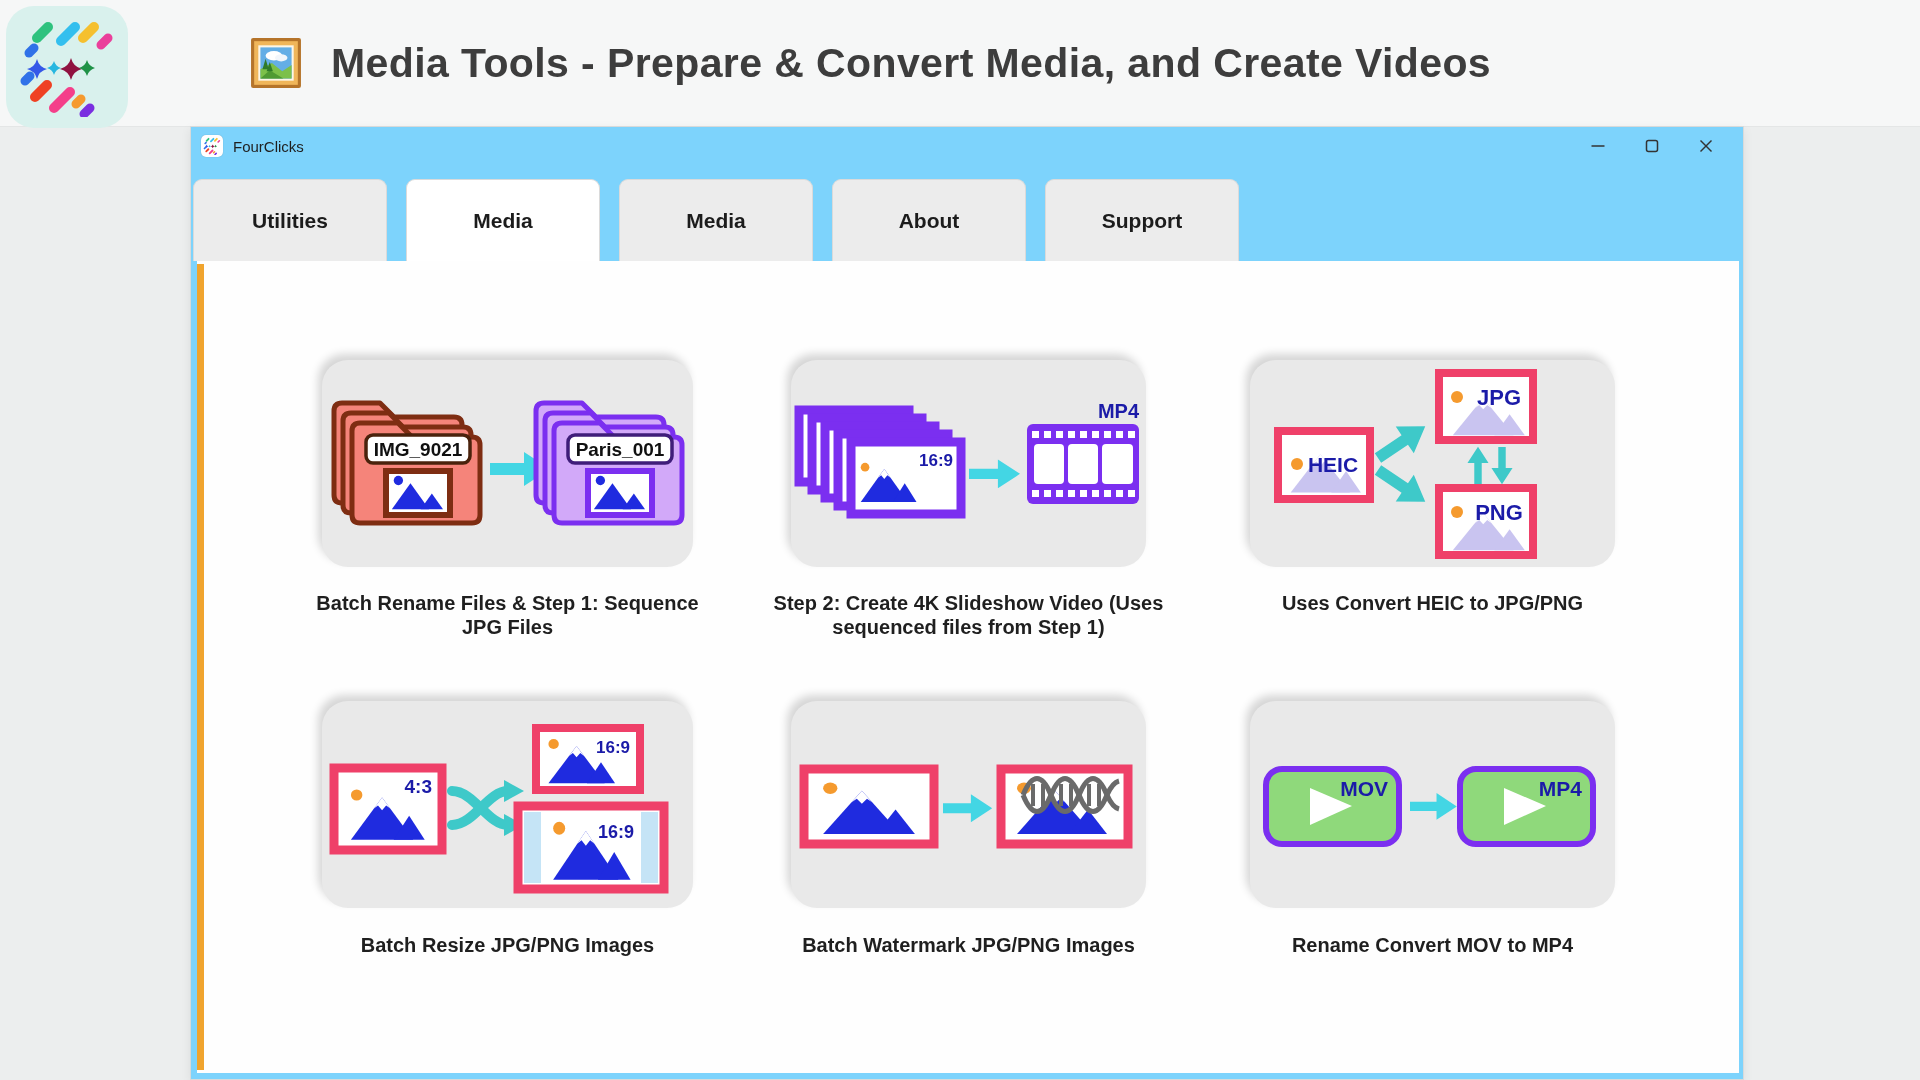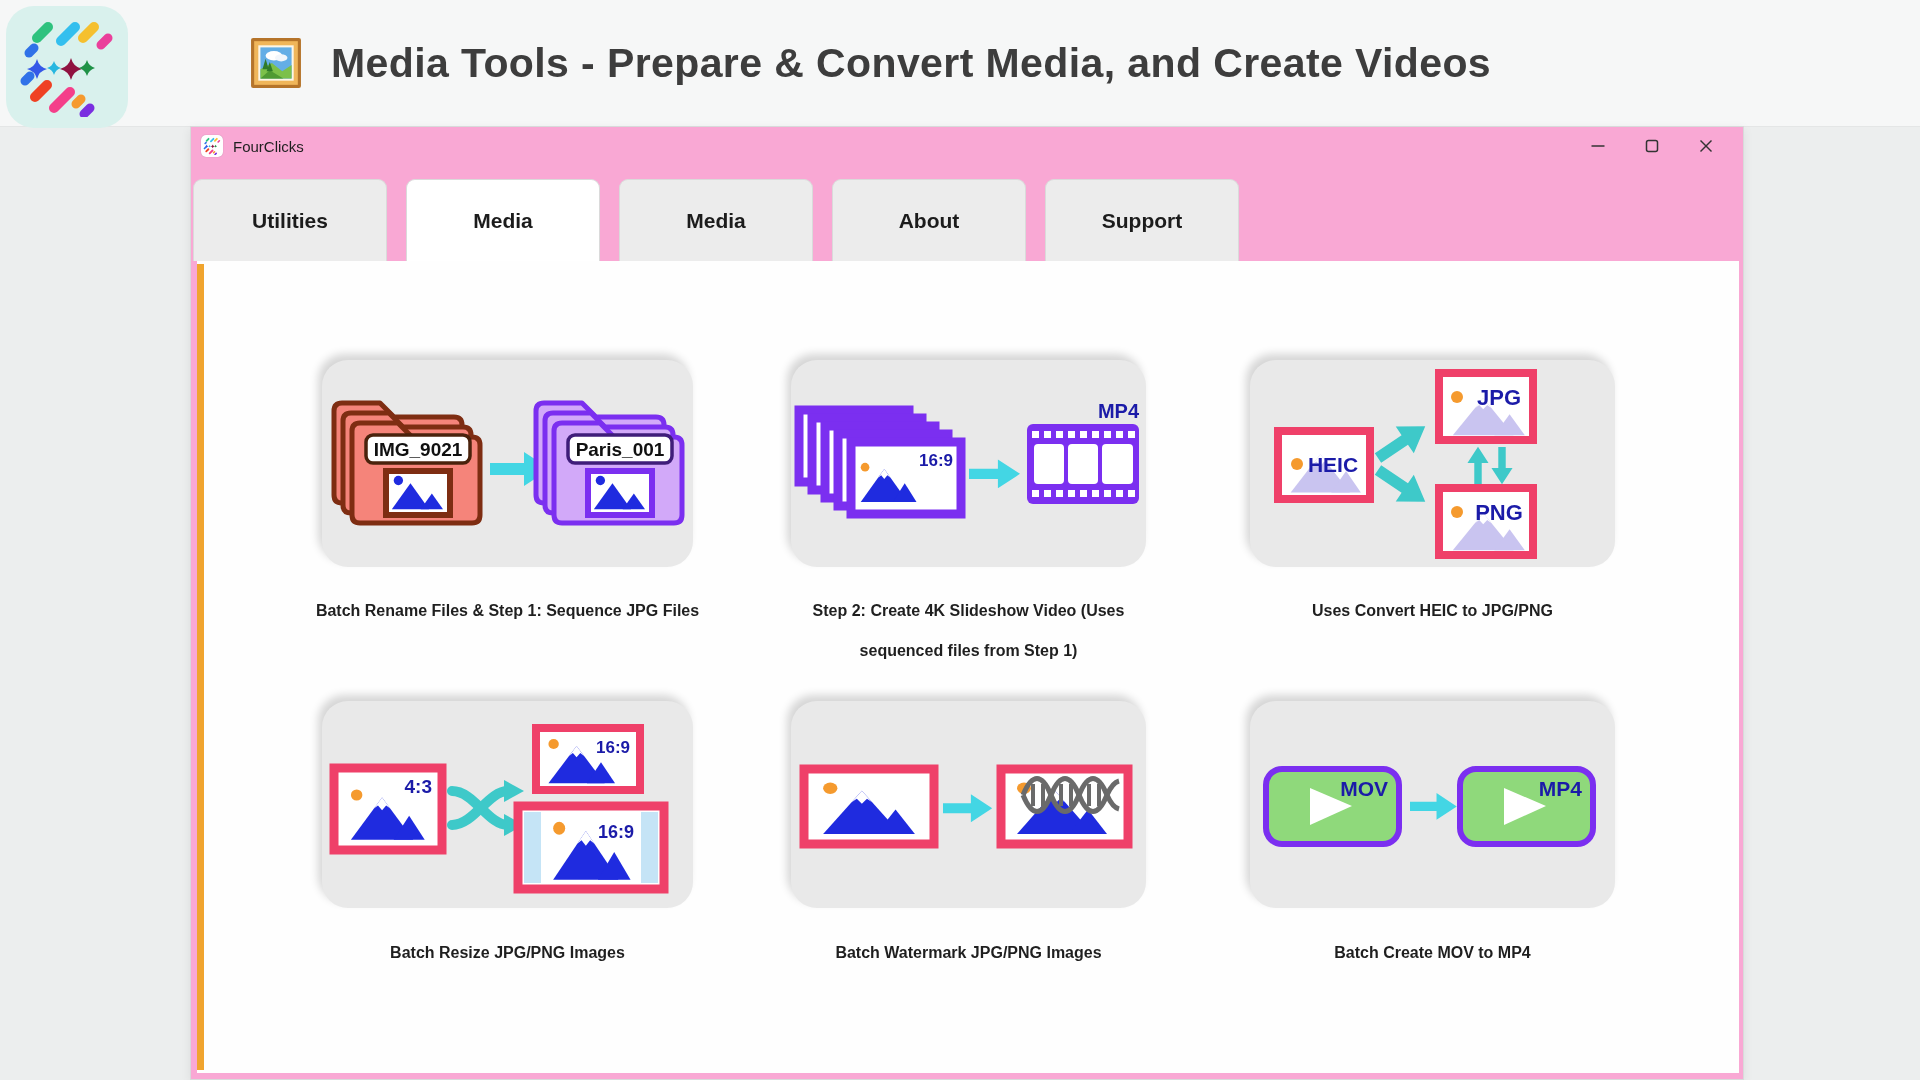--- a/index.html
+++ b/index.html
@@ -6,36 +6,36 @@
   body{
     width:1920px;height:1080px;position:relative;overflow:hidden;
     background:#eceeee;font-family:"Liberation Sans",sans-serif;
   }
   
   .topband{position:absolute;left:0;top:0;width:1920px;height:126px;background:#f6f7f7;border-bottom:1px solid #e4e6e6;}
   .app-logo{position:absolute;left:6px;top:6px;width:122px;height:122px;border-radius:28px;background:#d9f1ed;display:flex;align-items:center;justify-content:center;}
   .header-row{position:absolute;left:250px;top:30px;height:66px;display:flex;align-items:center;gap:29px;}
   .header-title{font-size:41px;font-weight:600;color:#3d3d3d;letter-spacing:.4px;white-space:nowrap;}
   
-  .window{position:absolute;left:190px;top:126px;width:1554px;height:954px;background:#f9a8d4;border:1px solid #d8dada;box-sizing:border-box;box-shadow:0 3px 10px rgba(0,0,0,.07);}
+  .window{position:absolute;left:190px;top:126px;width:1554px;height:954px;background:#7dd3fc;border:1px solid #d8dada;box-sizing:border-box;box-shadow:0 3px 10px rgba(0,0,0,.07);}
   .titlebar{position:absolute;left:0;top:0;right:0;height:38px;display:flex;align-items:center;padding-left:10px;}
   .titlebar-icon{width:22px;height:22px;border-radius:5px;background:#ffffff;display:flex;align-items:center;justify-content:center;box-shadow:0 0 1px rgba(0,0,0,.3);}
   .titlebar-text{font-size:15px;color:#1f1f1f;margin-left:10px;}
   .win-controls{position:absolute;right:10px;top:0;height:38px;display:flex;}
   .win-btn{width:54px;height:38px;display:flex;align-items:center;justify-content:center;cursor:default;}
   
   .tabbar{position:absolute;left:2px;top:52px;height:82px;display:flex;gap:19px;}
   .tab{width:194px;height:82px;box-sizing:border-box;background:#ececec;border:1px solid #dadada;border-bottom:none;border-radius:9px 9px 0 0;display:flex;align-items:center;justify-content:center;font-size:21px;font-weight:bold;color:#1c1c1c;}
   .tab.active{background:#ffffff;z-index:2;}
   
   .content{position:absolute;left:6px;top:134px;width:1542px;height:812px;background:#fefefe;}
   .accent-bar{position:absolute;left:0;top:3px;width:7px;height:806px;background:#f0a42e;}
   .card{position:absolute;background:#e9e9e9;border-radius:26px;box-shadow:-4px -6px 9px rgba(0,0,0,.16);}
   .card svg{display:block;width:100%;height:100%;}
-  .card-label{position:absolute;text-align:center;font-weight:bold;font-size:16px;line-height:40px;color:#1f1f1f;}
+  .card-label{position:absolute;text-align:center;font-weight:bold;font-size:20px;line-height:24px;color:#1f1f1f;}
   svg text{font-family:"Liberation Sans",sans-serif;font-weight:bold;}
   .tnavy{fill:#1b1ba8;}
   .tblack{fill:#101010;}
   .hidden-defs{position:absolute;width:0;height:0;overflow:hidden;}
 </style>
 </head>
 <body>
 
 <svg class="hidden-defs" aria-hidden="true">
   <defs>
@@ -288,16 +288,16 @@
       <svg viewBox="0 0 365 207">
         <rect x="16" y="68" width="133" height="75" rx="16" fill="#8fd97b" stroke="#7b2ff0" stroke-width="6"></rect>
         <polygon points="60,87 102,105 60,124" fill="#ffffff"></polygon>
         <text x="138" y="95" text-anchor="end" font-size="21" class="tnavy">MOV</text>
         <use href="#arrow-shape" transform="translate(160,89) scale(0.78)" fill="#43d6e4"></use>
         <rect x="210" y="68" width="133" height="75" rx="16" fill="#8fd97b" stroke="#7b2ff0" stroke-width="6"></rect>
         <polygon points="254,87 296,105 254,124" fill="#ffffff"></polygon>
         <text x="332" y="95" text-anchor="end" font-size="21" class="tnavy">MP4</text>
       </svg>
     </div>
-    <div class="card-label" style="left:1033px;top:672px;width:405px;">Batch Create MOV to MP4</div>
+    <div class="card-label" style="left:1033px;top:672px;width:405px;">Rename Convert MOV to MP4</div>
 
   </div>
 </div>
 
 </body></html>

